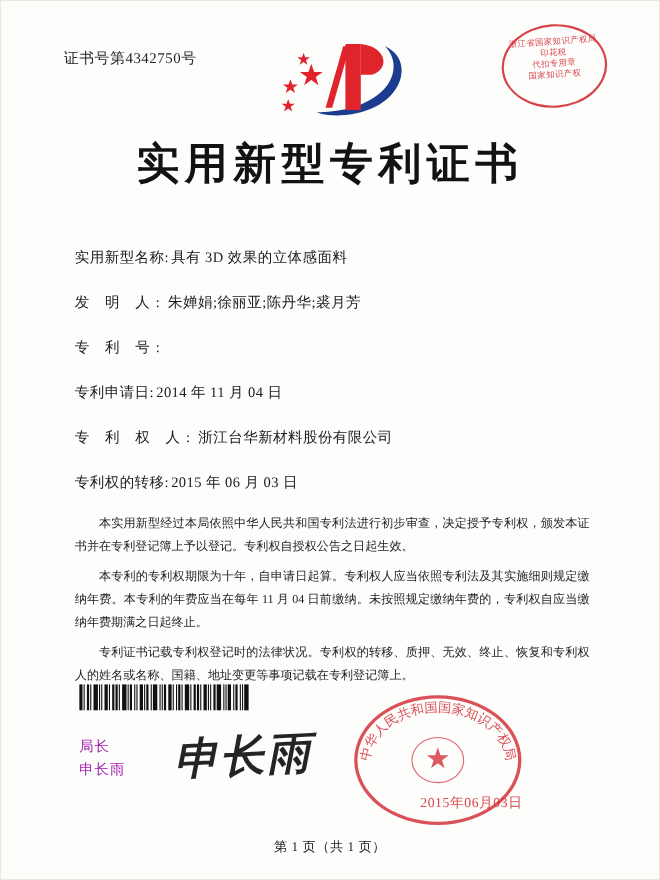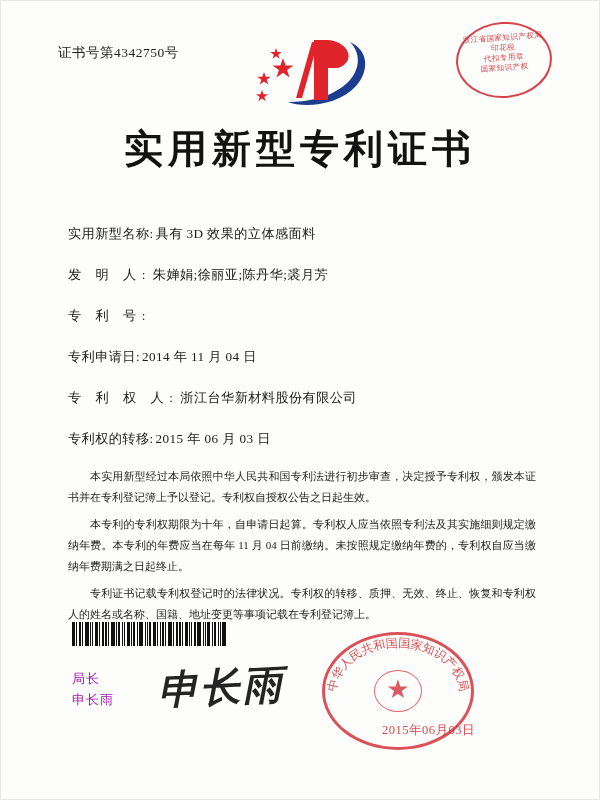--- a/index.html
+++ b/index.html
@@ -370,13 +370,14 @@
       <defs>
         <path id="arcpath" d="M 14 62 A 62 47 0 0 1 138 62" fill="none"></path>
       </defs>
       <text font-size="12" fill="#d4333b" font-family="Liberation Serif, serif" opacity="0.88">
         <textPath href="#arcpath" startOffset="50%" text-anchor="middle">中华人民共和国国家知识产权局</textPath>
       </text>
     </svg>
   </div>
   <div class="seal-date">2015年06月03日</div>
 
+  <div class="footer">第 1 页（共 1 页）</div>
 </div>
 
 </body></html>

